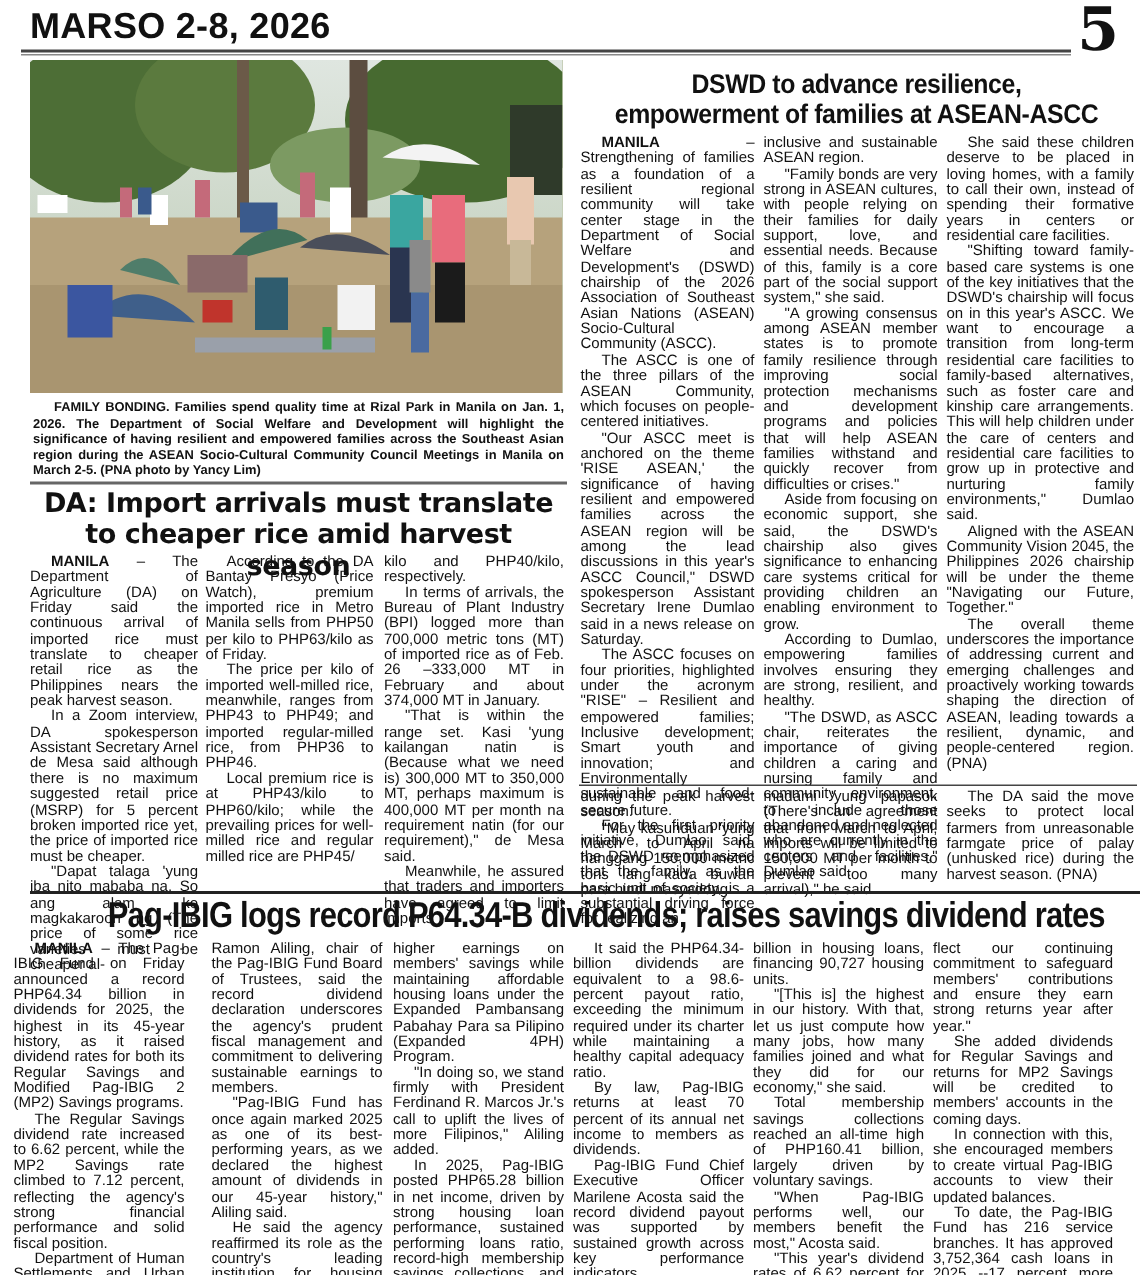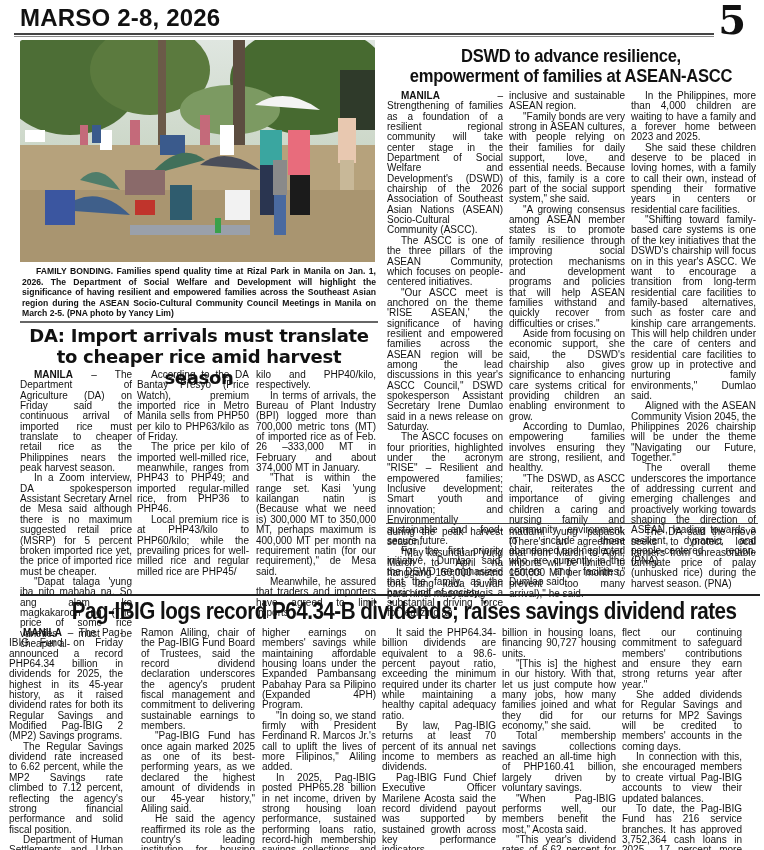--- a/index.html
+++ b/index.html
@@ -127,21 +127,20 @@
 </div>
 <div class="abs col" style="left:509px;top:91px;width:116px;">
   <p class="noind">inclusive and sustainable ASEAN region.</p>
   <p>"Family bonds are very strong in ASEAN cultures, with people relying on their families for daily support, love, and essential needs. Because of this, family is a core part of the social support system," she said.</p>
   <p>"A growing consensus among ASEAN member states is to promote family resilience through improving social protection mechanisms and development programs and policies that will help ASEAN families withstand and quickly recover from difficulties or crises."</p>
   <p>Aside from focusing on economic support, she said, the DSWD's chairship also gives significance to enhancing care systems critical for providing children an enabling environment to grow.</p>
   <p>According to Dumlao, empowering families involves ensuring they are strong, resilient, and healthy.</p>
   <p>"The DSWD, as ASCC chair, reiterates the importance of giving children a caring and nursing family and community environment, to include those abandoned and neglected who are currently in the centers and facilities," Dumlao said.</p>
 </div>
 <div class="abs col" style="left:631px;top:91px;width:125px;">
-  <p>In the Philippines, more than 4,000 children are waiting to have a family and a forever home between 2023 and 2025.</p>
   <p>She said these children deserve to be placed in loving homes, with a family to call their own, instead of spending their formative years in centers or residential care facilities.</p>
   <p>"Shifting toward family-based care systems is one of the key initiatives that the DSWD's chairship will focus on in this year's ASCC. We want to encourage a transition from long-term residential care facilities to family-based alternatives, such as foster care and kinship care arrangements. This will help children under the care of centers and residential care facilities to grow up in protective and nurturing family environments," Dumlao said.</p>
   <p>Aligned with the ASEAN Community Vision 2045, the Philippines 2026 chairship will be under the theme "Navigating our Future, Together."</p>
   <p>The overall theme underscores the importance of addressing current and emerging challenges and proactively working towards shaping the direction of ASEAN, leading towards a resilient, dynamic, and people-centered region. (PNA)</p>
 </div>
 
 <div class="abs hrule" style="left:386px;top:523px;width:372px;height:1px;background:#444;"></div>
 
 <div class="abs col" style="left:387px;top:527px;width:116px;">
   <p class="noind">during the peak harvest season.</p>

